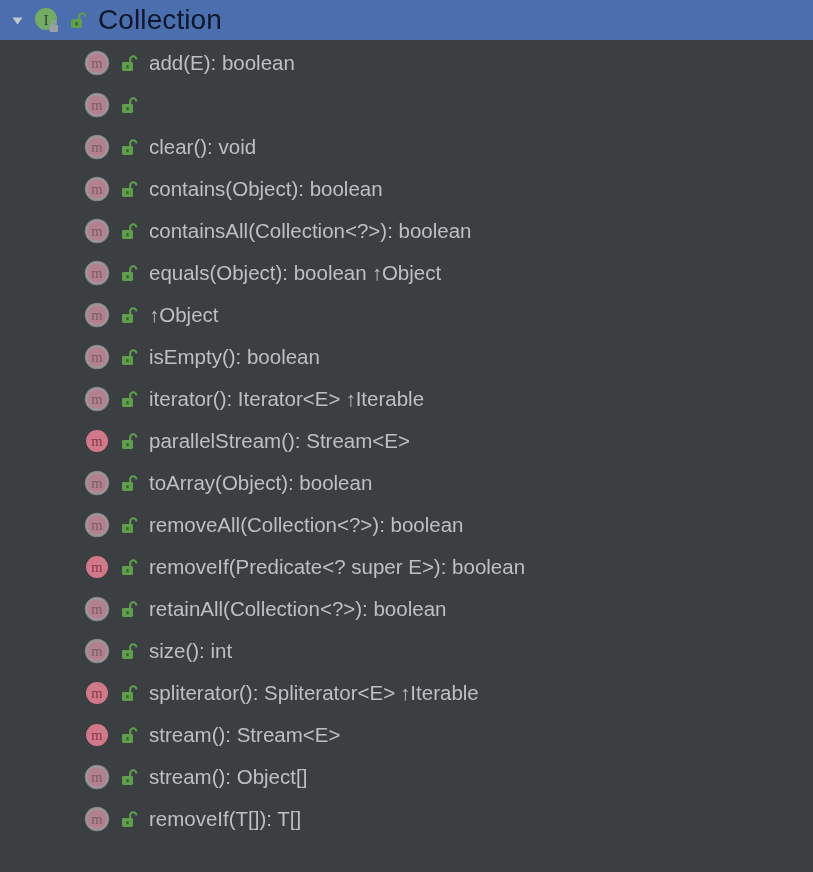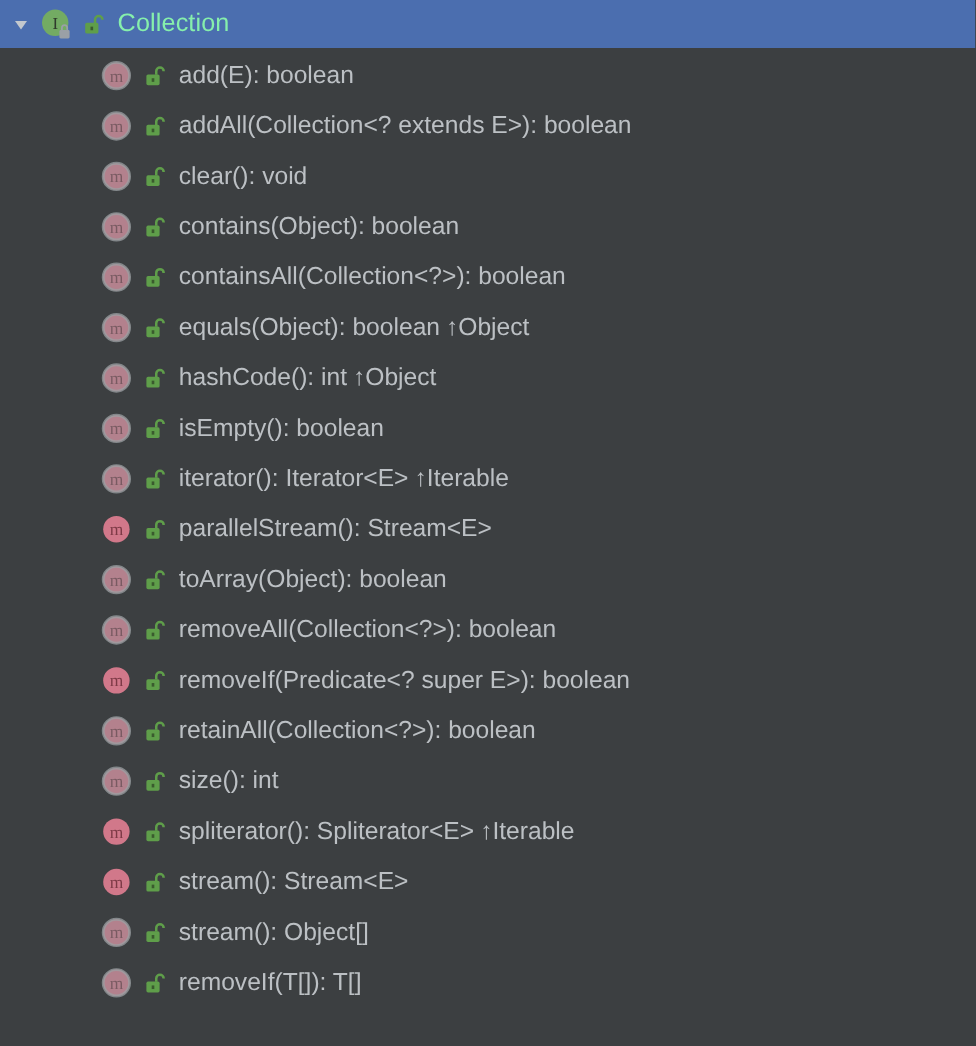--- a/index.html
+++ b/index.html
@@ -58,22 +58,22 @@
   .lock-badge-wrap {
     width: 28px;
     height: 40px;
     display: flex;
     align-items: center;
     justify-content: center;
     flex: none;
   }
 
   .root-label {
-    font-size: 21px;
-    color: #86efac;
+    font-size: 28px;
+    color: #0f172a;
     letter-spacing: 0.1px;
     padding-left: 6px;
     white-space: nowrap;
   }
 
   
   .members {
     padding-top: 2px;
   }
 
@@ -177,21 +177,20 @@
             <circle cx="14" cy="14" r="11" fill="none" stroke="#9ba0a3" stroke-opacity="0.75" stroke-width="2.4"></circle>
           </svg>
         </span>
         <span class="vis-icon-wrap">
           <svg width="22" height="22" viewBox="0 0 22 22" aria-hidden="true">
             <rect x="4" y="10" width="11" height="9" rx="1.4" fill="#5f9e4a"></rect>
             <path d="M12.2 10.2 V7.4 a3.1 3.1 0 0 1 6.2 0" fill="none" stroke="#5f9e4a" stroke-width="2.1"></path>
             <rect x="8.4" y="13.2" width="2.2" height="3" fill="#3a5a2e"></rect>
           </svg>
         </span>
-        <span class="member-label">addAll(Collection&lt;? extends E&gt;): boolean</span>
       </div>
       <div class="member-row">
         <span class="member-icon-wrap">
           <svg width="28" height="28" viewBox="0 0 28 28" aria-hidden="true">
             <circle cx="14" cy="14" r="11" fill="#d1788a"></circle>
             <text x="14" y="19" font-family="'Liberation Serif', serif" font-size="14.5" text-anchor="middle" fill="#6d3540">m</text>
             <path d="M14 3 a11 11 0 0 0 0 22 a11 11 0 0 0 0 -22 z M14 3 a11 11 0 0 1 0 22" fill="none"></path>
             <circle cx="14" cy="14" r="11" fill="#8b8f91" fill-opacity="0.42"></circle>
             <circle cx="14" cy="14" r="11" fill="none" stroke="#9ba0a3" stroke-opacity="0.75" stroke-width="2.4"></circle>
           </svg>
@@ -273,21 +272,20 @@
             <circle cx="14" cy="14" r="11" fill="none" stroke="#9ba0a3" stroke-opacity="0.75" stroke-width="2.4"></circle>
           </svg>
         </span>
         <span class="vis-icon-wrap">
           <svg width="22" height="22" viewBox="0 0 22 22" aria-hidden="true">
             <rect x="4" y="10" width="11" height="9" rx="1.4" fill="#5f9e4a"></rect>
             <path d="M12.2 10.2 V7.4 a3.1 3.1 0 0 1 6.2 0" fill="none" stroke="#5f9e4a" stroke-width="2.1"></path>
             <rect x="8.4" y="13.2" width="2.2" height="3" fill="#3a5a2e"></rect>
           </svg>
         </span>
-        <span class="member-label">hashCode(): int</span>
         <span class="member-label inherited">↑Object</span>
       </div>
       <div class="member-row">
         <span class="member-icon-wrap">
           <svg width="28" height="28" viewBox="0 0 28 28" aria-hidden="true">
             <circle cx="14" cy="14" r="11" fill="#d1788a"></circle>
             <text x="14" y="19" font-family="'Liberation Serif', serif" font-size="14.5" text-anchor="middle" fill="#6d3540">m</text>
             <path d="M14 3 a11 11 0 0 0 0 22 a11 11 0 0 0 0 -22 z M14 3 a11 11 0 0 1 0 22" fill="none"></path>
             <circle cx="14" cy="14" r="11" fill="#8b8f91" fill-opacity="0.42"></circle>
             <circle cx="14" cy="14" r="11" fill="none" stroke="#9ba0a3" stroke-opacity="0.75" stroke-width="2.4"></circle>

